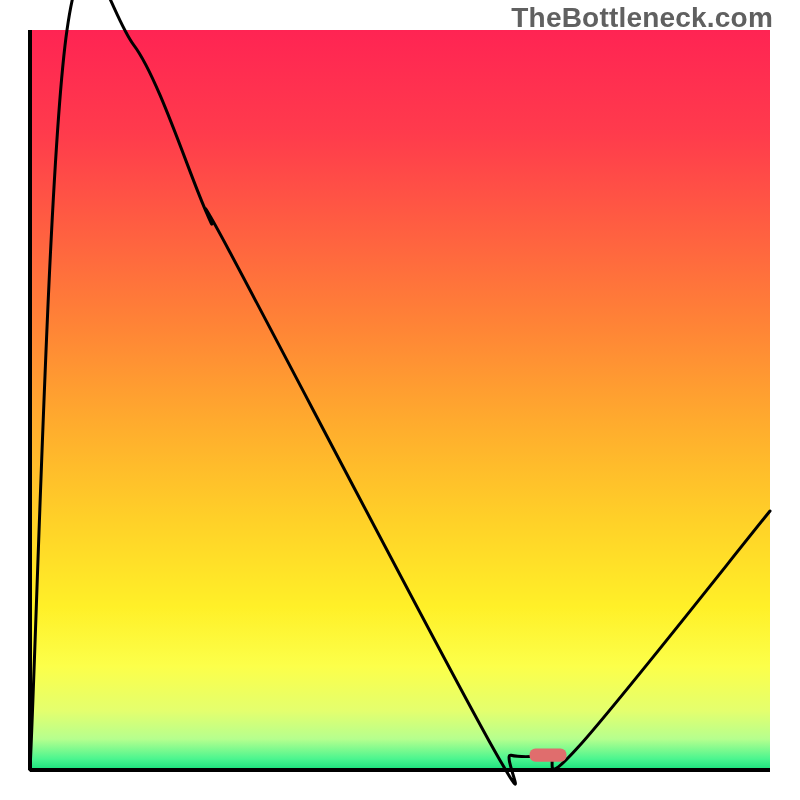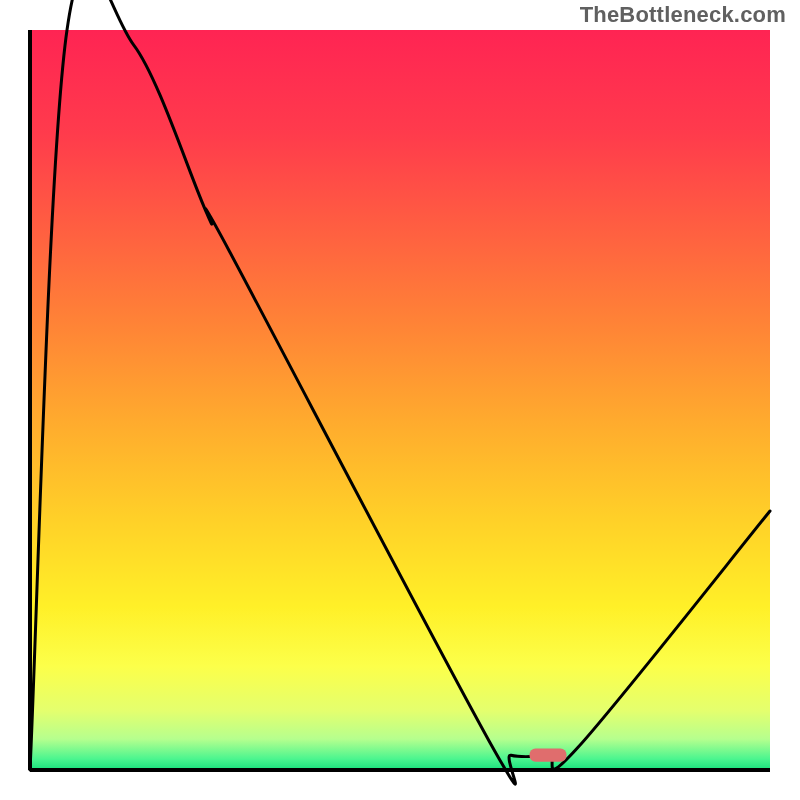--- a/index.html
+++ b/index.html
@@ -11,23 +11,23 @@
     overflow: hidden;
   }
   .chart-wrap {
     position: relative;
     width: 800px;
     height: 800px;
   }
   .watermark {
     position: absolute;
     top: 2px;
-    right: 14px;
+    right: 27px;
     font-family: Arial, Helvetica, sans-serif;
-    font-size: 22px;
+    font-size: 28px;
     font-weight: 600;
     color: #606060;
     letter-spacing: 0.2px;
     user-select: none;
   }
   svg {
     display: block;
   }
 </style>
 </head>

